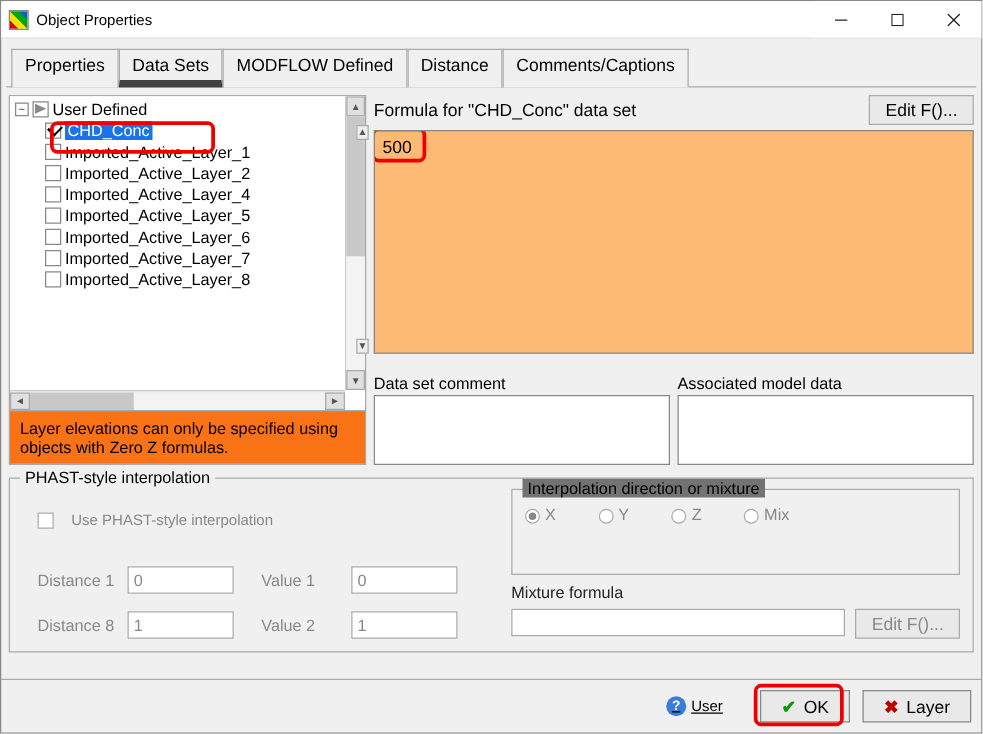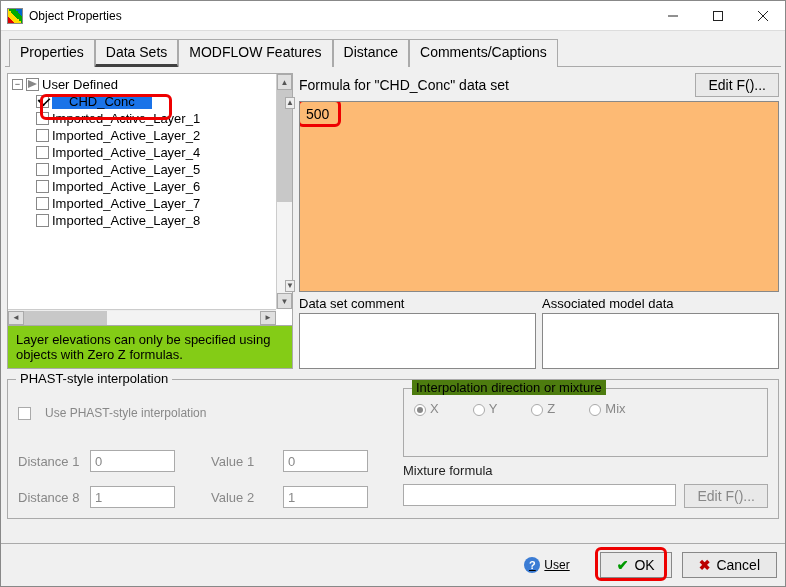--- a/index.html
+++ b/index.html
@@ -55,21 +55,21 @@
     border: 1px solid #aaa;
     border-bottom: none;
     background: #f0f0f0;
     font-size: 14px;
     margin-right: 0;
     position: relative;
     top: 1px;
   }
   .tab.active {
     background: #f0f0f0;
-    border-bottom: 3px solid #404040;
+    border-bottom: 6px solid #404040;
     z-index: 2;
   }
 
   .content {
     flex: 1;
     display: flex;
     flex-direction: column;
     padding: 6px;
   }
   .upper {
@@ -101,34 +101,34 @@
   .tick { width:13px; height:13px; border:1px solid #888; background:#fff; display:inline-block; margin-right:3px; position:relative; }
   .tick.tri::after { content:""; position:absolute; left:1px; top:1px; width:0; height:0; border-left:9px solid #888; border-top:4.5px solid transparent; border-bottom:4.5px solid transparent; }
   .tick.checked::after { content:""; position:absolute; left:2px; top:-1px; width:8px; height:8px; border-right:2px solid #000; border-bottom:2px solid #000; transform: rotate(45deg) scaleX(0.8); }
   .tree-children { margin-left: 24px; }
   .tree-item {
     display: flex; align-items: center;
     font-size: 13px;
     padding: 1px 2px; white-space: nowrap;
   }
   .tree-item .label.sel {
-    background: #1a73e8; color: #000000; padding: 0 17px;
+    background: #1a73e8; color: #ffffff; padding: 0 2px;
   }
   .hl-red-sel {
     position: absolute;
     border: 3px solid #e00;
     border-radius: 6px;
     pointer-events: none;
   }
   .hl-box1 { left: 32px; top: 20px; width: 132px; height: 26px; }
 
   .layer-note {
     padding: 6px 8px;
     font-size: 13px;
-    background: #84cc16;
+    background: #f97316;
     border-top: 1px solid #aaa;
   }
 
   .formula-panel {
     flex: 1;
     display: flex;
     flex-direction: column;
   }
   .formula-header {
     display: flex; align-items: center; gap: 8px;
@@ -150,51 +150,51 @@
   }
   .hl-box2 { left: -3px; top: -3px; width: 44px; height: 28px; }
   .formula-wrap { position: relative; flex:1; display:flex; flex-direction:column; }
   .vscroll-gutter {
     position:absolute; left:-14px; top:0; bottom:0; width:10px;
     display:flex; flex-direction:column; justify-content:space-between;
     color:#555; font-size:8px; text-align:center;
   }
   .vscroll-gutter .arr { border:1px solid #aaa; background:#eee; height:12px; line-height:10px; }
 
-  .ds-meta { display:flex; gap:6px; margin-top:4px; }
+  .ds-meta { display:flex; gap:6px; margin-top:16px; }
   .ds-meta .col { flex:1; display:flex; flex-direction:column; }
   .ds-meta .col .hdr { font-size:13px; margin-bottom:2px; }
   .ds-meta .col .box { border:1px solid #888; background:#fff; height:56px; }
 
   .phast-group {
     margin-top: 10px;
     border: 1px solid #aaa;
     padding: 8px 10px 10px 10px;
     position: relative;
   }
   .phast-group .legend {
     position: absolute; top: -9px; left: 8px;
     background: #f0f0f0; padding: 0 4px;
     font-size: 13px;
   }
   .phast-row { display:flex; align-items:center; gap:10px; margin-top:18px; }
   .disabled { color: #888; }
   .chk { width:13px;height:13px;border:1px solid #aaa;background:#fff;display:inline-block;margin-right:4px;vertical-align:middle; }
-  .phast-inputs { display:flex; gap:36px; margin-top:14px; }
+  .phast-inputs { display:flex; gap:22px; margin-top:14px; }
   .phast-inputs .pair { display:flex; align-items:center; gap:6px; }
   .phast-inputs .pair .lbl { width:66px; font-size:13px; }
   .phast-inputs input {
     width: 85px; height: 22px; border:1px solid #aaa; background:#fff;
     font-size:13px; padding:2px 4px; color:#888;
   }
   .interp-dir {
     border:1px solid #aaa; padding: 8px 10px 10px 10px; position:relative;
     flex:1;
   }
-  .interp-dir .legend { position:absolute; top:-9px; left:8px; background:#4d7c0f; padding:0 4px; font-size:13px; }
+  .interp-dir .legend { position:absolute; top:-9px; left:8px; background:#737373; padding:0 4px; font-size:13px; }
   .radio-row { display:flex; gap:34px; margin-top:4px; color:#888; font-size:13px; }
   .radio { width:12px;height:12px;border:1px solid #aaa;border-radius:50%;display:inline-block;margin-right:4px;vertical-align:middle;background:#fff; }
   .radio.sel::after { content:""; display:block; width:6px;height:6px;border-radius:50%;background:#888;margin:2px; }
   .mix-col { flex:1; display:flex; flex-direction:column; gap:6px; }
   .mix-col .hdr { font-size:13px; color:#222; }
   .mix-row { display:flex; gap:8px; align-items:stretch; }
   .mix-row .mix-box { flex:1; border:1px solid #aaa; background:#fff; height:22px; }
   .editf-btn.disabled { color:#888; }
 
   .footer {
@@ -254,21 +254,21 @@
             <line x1="0" y1="0" x2="10" y2="10"></line>
             <line x1="10" y1="0" x2="0" y2="10"></line>
           </svg>
       </div>
     </div>
   </div>
 
   <div class="tabs">
     <div class="tab">Properties</div>
     <div class="tab active">Data Sets</div>
-    <div class="tab">MODFLOW Features</div>
+    <div class="tab">MODFLOW Defined</div>
     <div class="tab">Distance</div>
     <div class="tab">Comments/Captions</div>
   </div>
 
   <div class="content">
 
     <div class="upper">
 
       <div class="tree-panel">
         <div class="tree-scroll" style="position:relative;">
@@ -359,21 +359,21 @@
             <div class="box"></div>
           </div>
         </div>
       </div>
     </div>
 
     <div class="phast-group">
       <span class="legend">PHAST-style interpolation</span>
 
       <div style="display:flex; gap:20px;">
-        <div style="flex:1;">
+        <div style="flex:1;margin-left:12px;">
           <div class="phast-row disabled">
             <span class="chk"></span>
             <span>Use PHAST-style interpolation</span>
           </div>
           <div class="phast-inputs disabled" style="margin-top:30px;">
             <div class="pair">
                 <span class="lbl">Distance 1</span>
                 <input disabled="" value="0" style="">
               </div>
             <div class="pair">
@@ -421,17 +421,17 @@
     </span>
     <div class="footer-wrap">
       <button class="btn">
         <span class="ok-ic">✔</span>
         <span>OK</span>
       </button>
       <div class="hl-box3"></div>
     </div>
     <button class="btn">
       <span class="x-ic">✖</span>
-      <span>Cancel</span>
+      <span>Layer</span>
     </button>
   </div>
 
 </div>
 
 </body></html>

